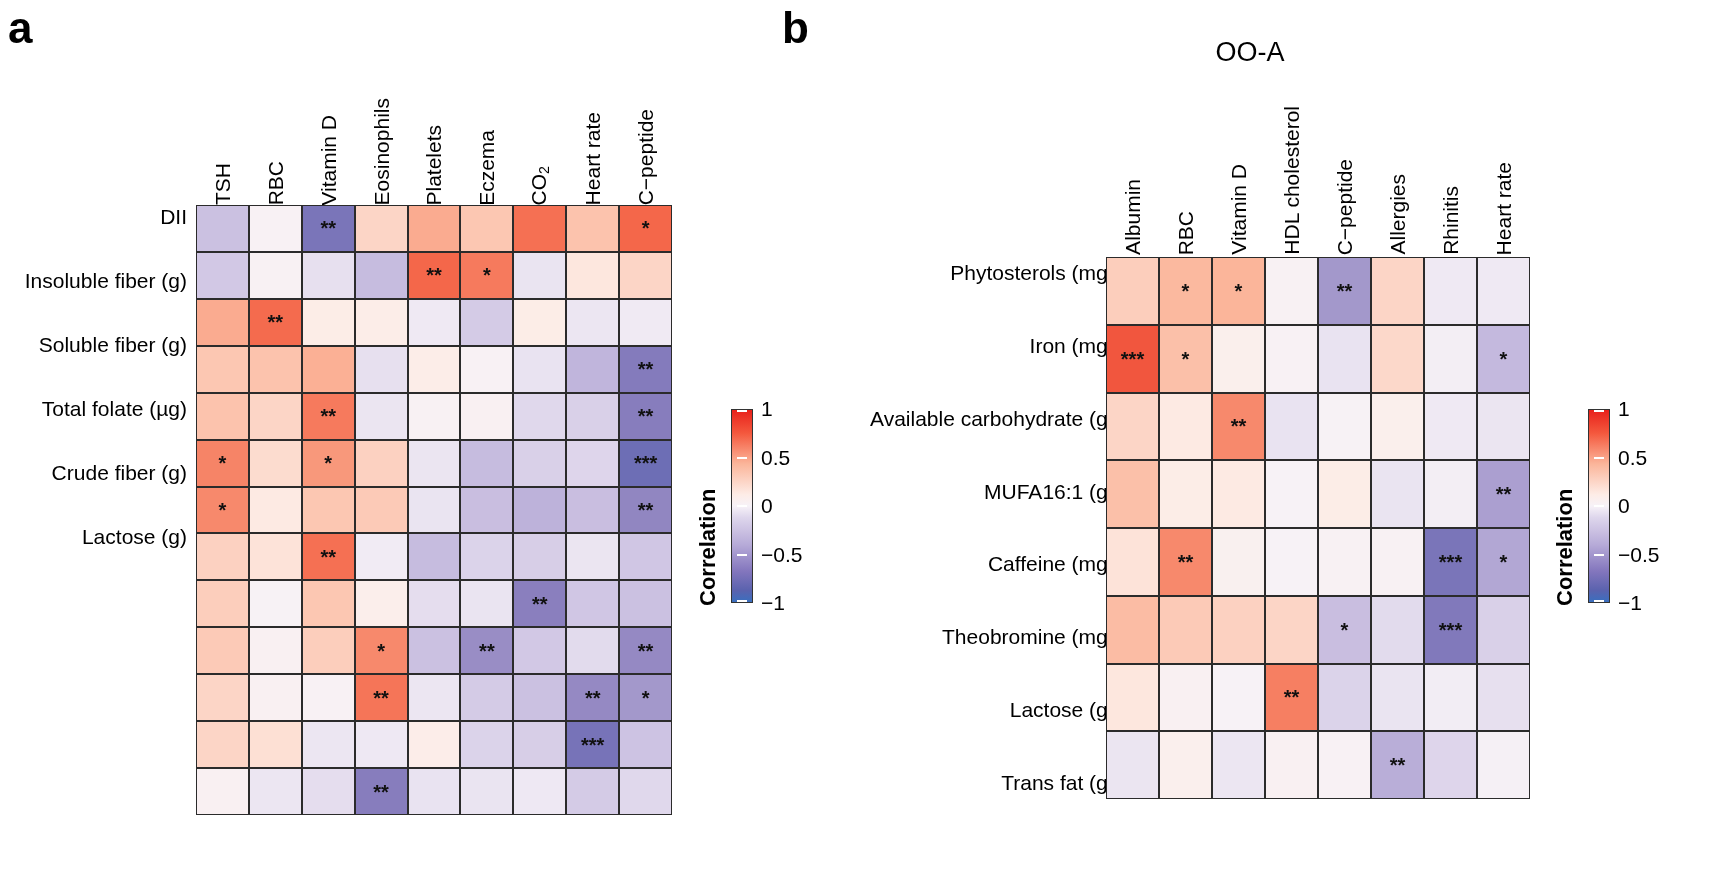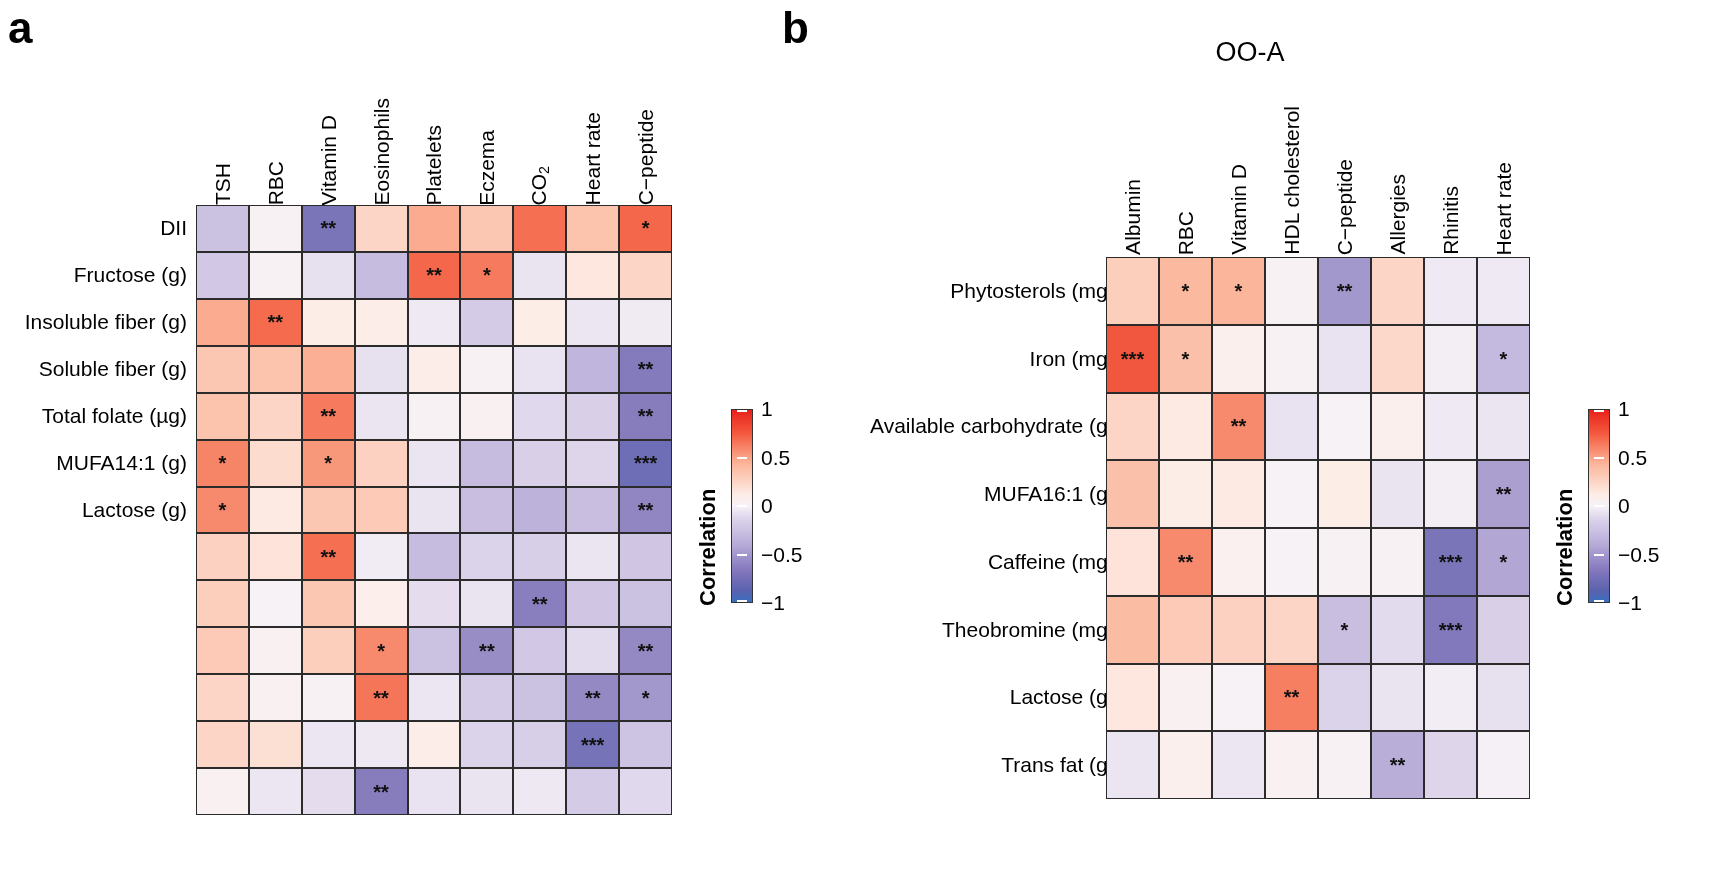--- a/index.html
+++ b/index.html
@@ -12,21 +12,21 @@
   .hm{position:absolute;display:grid;}
   .cell{position:relative;border:1.4px solid #2b2b2b;box-sizing:border-box;
         display:flex;align-items:center;justify-content:center;}
   .stars{font-size:20px;font-weight:700;line-height:1;letter-spacing:0px;color:#111;}
 
   .col-labels{position:absolute;display:grid;}
   .col-label{display:flex;align-items:flex-end;justify-content:center;}
   .col-label span{writing-mode:vertical-rl;transform:rotate(180deg);
       font-size:21px;white-space:nowrap;line-height:1;}
 
-  .row-labels{position:absolute;display:grid;}
+  .row-labels{position:absolute;display:grid;gap:40px;}
   .row-label{display:flex;align-items:center;justify-content:flex-end;
       font-size:21px;white-space:nowrap;padding-right:9px;}
 
   .cbar-wrap{position:absolute;}
   .cbar-title{position:absolute;font-size:22px;font-weight:700;
       writing-mode:vertical-rl;transform:rotate(180deg);white-space:nowrap;}
   .cbar{position:absolute;width:22px;border:1px solid #333;box-sizing:border-box;
       background:linear-gradient(to bottom,
         #e8211b 0%, #f4583d 12%, #fbb59a 28%, #fdece6 44%,
         #f7f2f8 50%,
@@ -68,25 +68,24 @@
       <div class="col-label">
         <span>Heart rate</span>
       </div>
       <div class="col-label">
         <span>C−peptide</span>
       </div>
     </div>
 
   <div class="row-labels" id="rowsA" style="left: 0px; top: 205px; width: 196px; height: 610px; grid-template-rows: repeat(13, 1fr);">
       <div class="row-label">DII</div>
-      <div class="row-label">Fructose (g)</div>
       <div class="row-label">Insoluble fiber (g)</div>
       <div class="row-label">Soluble fiber (g)</div>
       <div class="row-label">Total folate (µg)</div>
-      <div class="row-label">MUFA14:1 (g)</div>
+      <div class="row-label">Crude fiber (g)</div>
       <div class="row-label">Lactose (g)</div>
     </div>
 
   <div class="hm" id="hmA" style="left: 196px; top: 205px; width: 476px; height: 610px; grid-template-columns: repeat(9, 1fr); grid-template-rows: repeat(13, 1fr);">
       <div class="cell" style="background: rgb(203, 193, 225);"></div>
       <div class="cell" style="background: rgb(248, 241, 244);"></div>
       <div class="cell" style="background: rgb(122, 117, 185);">
         <span class="stars">**</span>
       </div>
       <div class="cell" style="background: rgb(252, 213, 198);"></div>

